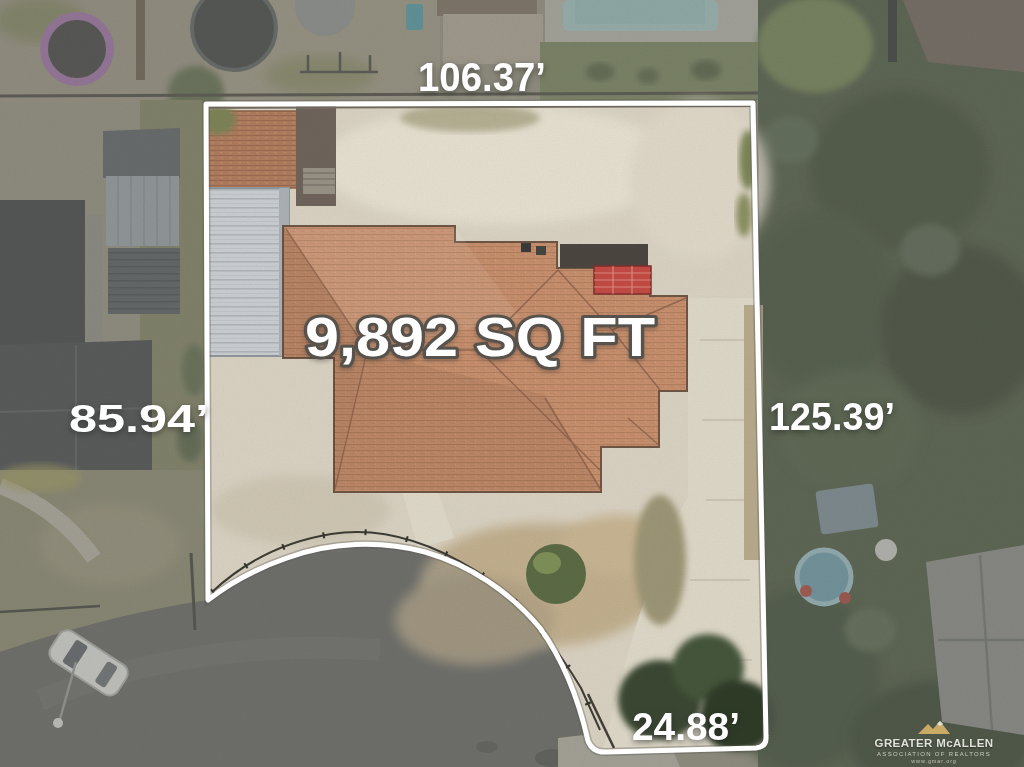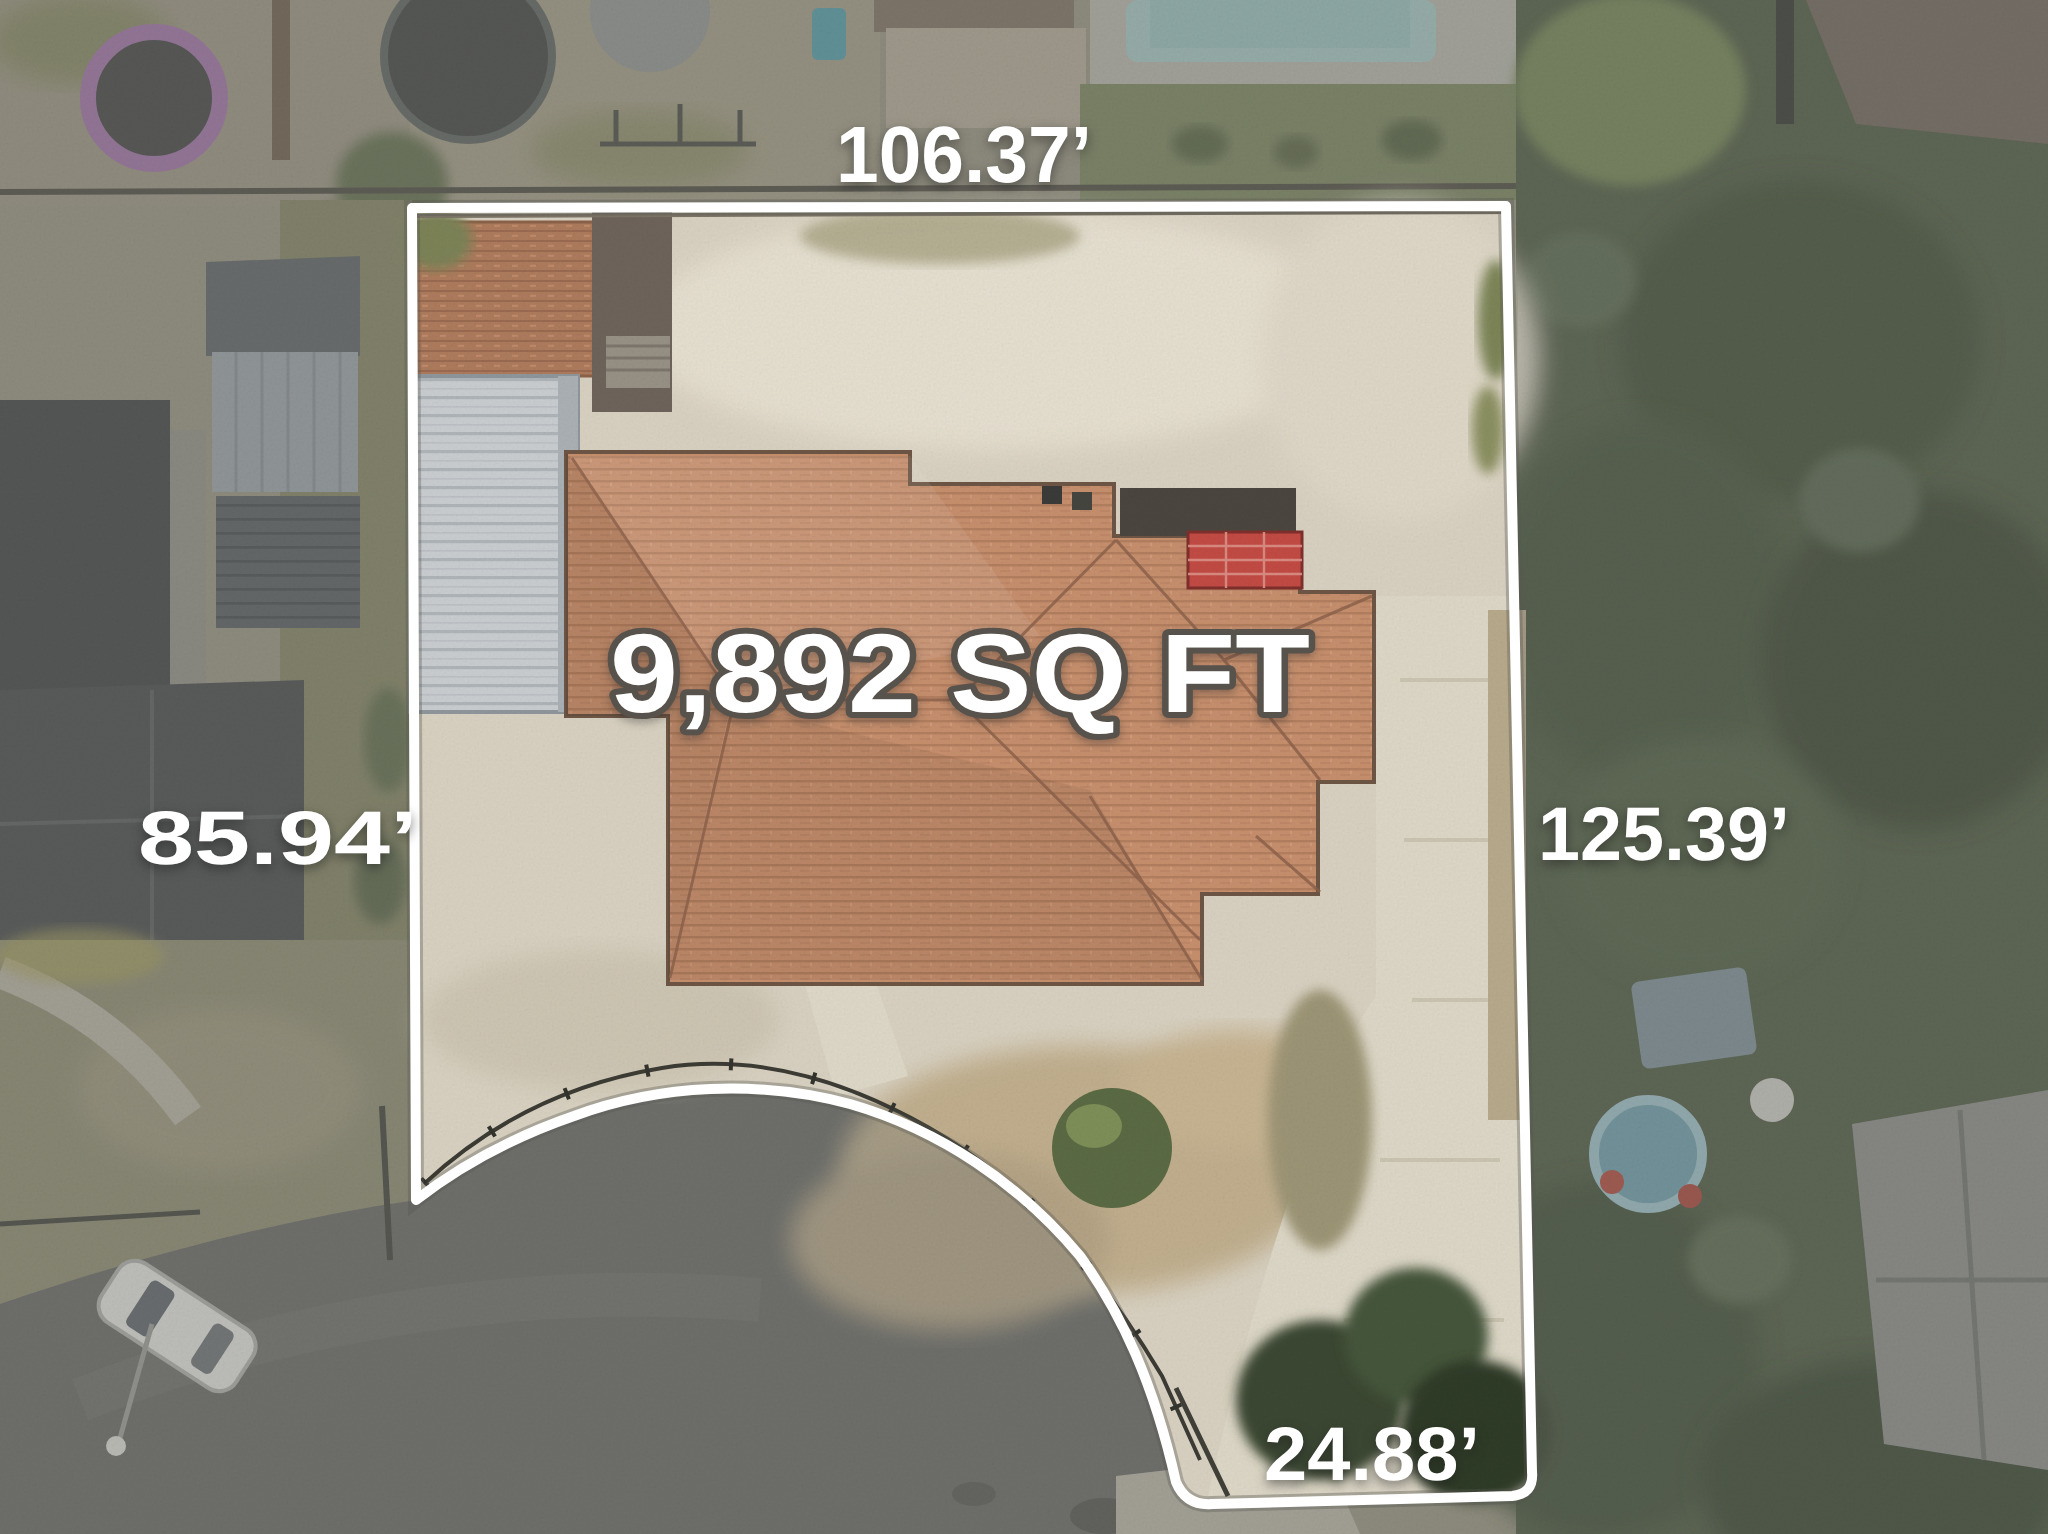--- a/index.html
+++ b/index.html
@@ -203,13 +203,22 @@
 
   <g>
     <text class="meas" x="482" y="91" font-size="40" text-anchor="middle" textLength="128" lengthAdjust="spacingAndGlyphs">106.37’</text>
     <text class="meas" x="139" y="432" font-size="38" text-anchor="middle" textLength="140" lengthAdjust="spacingAndGlyphs">85.94’</text>
     <text class="meas" x="832" y="430" font-size="38" text-anchor="middle" textLength="126" lengthAdjust="spacingAndGlyphs">125.39’</text>
     <text class="meas" x="686" y="740" font-size="38" text-anchor="middle" textLength="108" lengthAdjust="spacingAndGlyphs">24.88’</text>
     <text class="area" x="480" y="356" font-size="56" text-anchor="middle" textLength="350" lengthAdjust="spacingAndGlyphs">9,892 SQ FT</text>
   </g>
 </svg>
 
+<div class="watermark">
+  <svg class="wm-logo" width="36" height="15" viewBox="0 0 36 15">
+    <polygon points="2,14 12,4 17,9 24,1 34,14" fill="#d9b36b"></polygon>
+    <polygon points="21,4 24,1 27,4 24,6" fill="#f4efe4"></polygon>
+  </svg>
+  <div class="wm-org">GREATER McALLEN</div>
+  <div class="wm-sub">ASSOCIATION OF REALTORS</div>
+  <div class="wm-url">www.gmar.org</div>
 </div>
+</div>
 
 </body></html>

